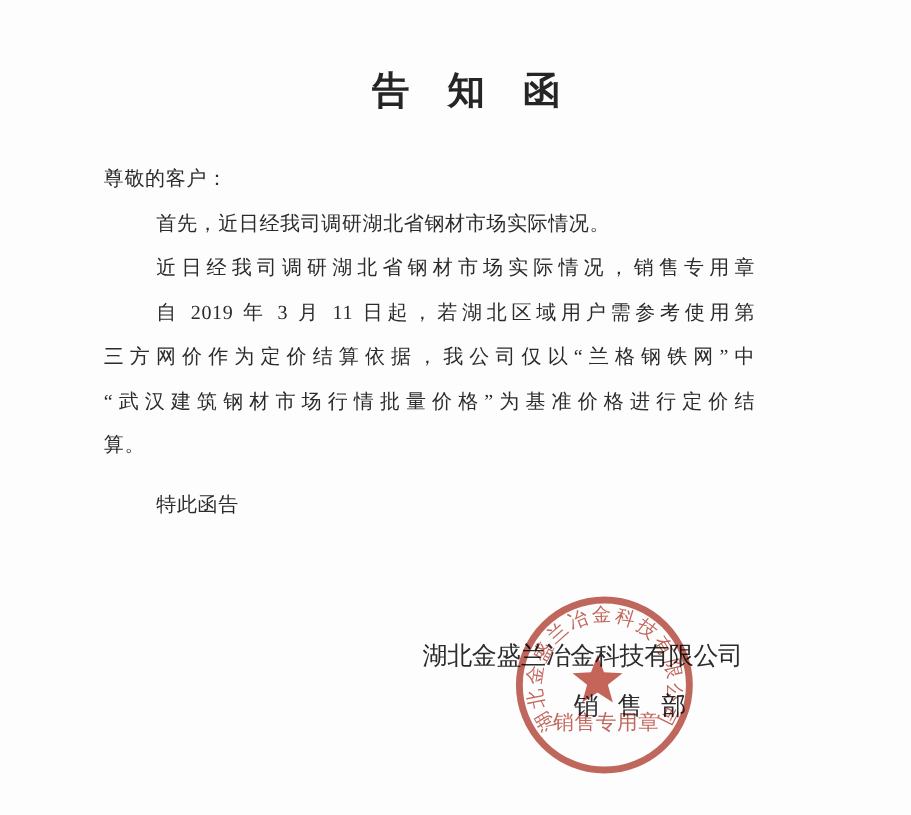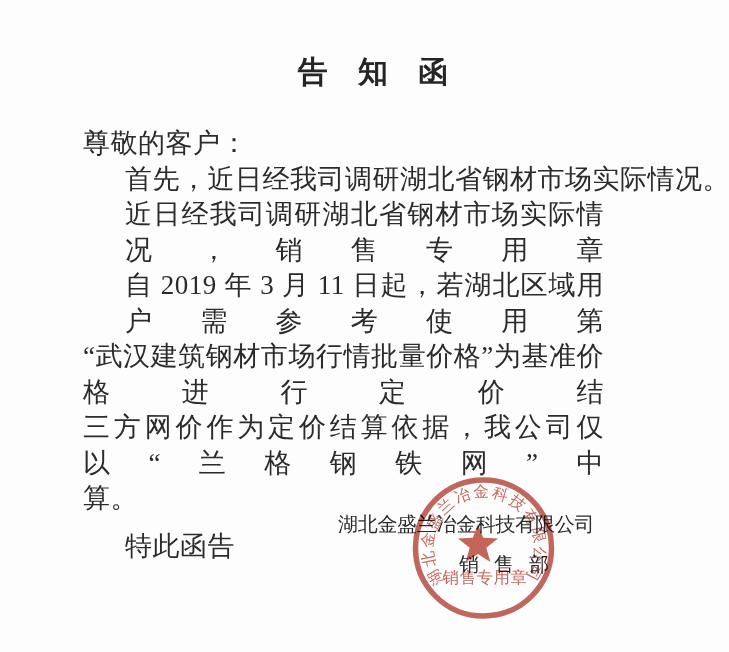--- a/index.html
+++ b/index.html
@@ -25,21 +25,21 @@
     font-size: 30px;
     letter-spacing: 11px;
     color: #252525;
     white-space: pre;
     padding-left: 28px;
   }
   .body-block {
     position: absolute;
     left: 83px; top: 126px;
     width: 521px;
-    font-size: 27px;
+    font-size: 16px;
     line-height: 35.5px;
     color: #2b2b2b;
     letter-spacing: 0.5px;
   }
   .line { white-space: nowrap; }
   .indent { padding-left: 42px; }
   .jl { 
     white-space: normal;
     text-align: justify;
     text-align-last: justify;
@@ -85,22 +85,22 @@
 
 <div class="page">
 
   <div class="letter-title">告 知 函</div>
 
   <div class="body-block">
     <div class="line">尊敬的客户：</div>
     <div class="line indent">首先，近日经我司调研湖北省钢材市场实际情况。</div>
     <div class="line indent jl">近日经我司调研湖北省钢材市场实际情况，销售专用章</div>
     <div class="line indent jl">自 2019 年 3 月 11 日起，若湖北区域用户需参考使用第</div>
+    <div class="line jl">三方网价作为定价结算依据，我公司仅以“兰格钢铁网”中</div>
     <div class="line jl">“武汉建筑钢材市场行情批量价格”为基准价格进行定价结</div>
-    <div class="line jl">三方网价作为定价结算依据，我公司仅以“兰格钢铁网”中</div>
     <div class="line">算。</div>
     <div class="line indent signoff">特此函告</div>
   </div>
 
   <div class="sig-company">湖北金盛兰冶金科技有限公司</div>
   <div class="sig-dept">销 售 部</div>
 
   <svg class="stamp" viewBox="0 0 150 150" width="150" height="150">
     <circle cx="74.5" cy="75" r="68" fill="none" stroke-width="5.5" stroke="#b5473a"></circle>
     <path id="stamp-arc" d="M 35.9 107.8 A 51 51 0 1 1 113.6 107.8" fill="none"></path>

